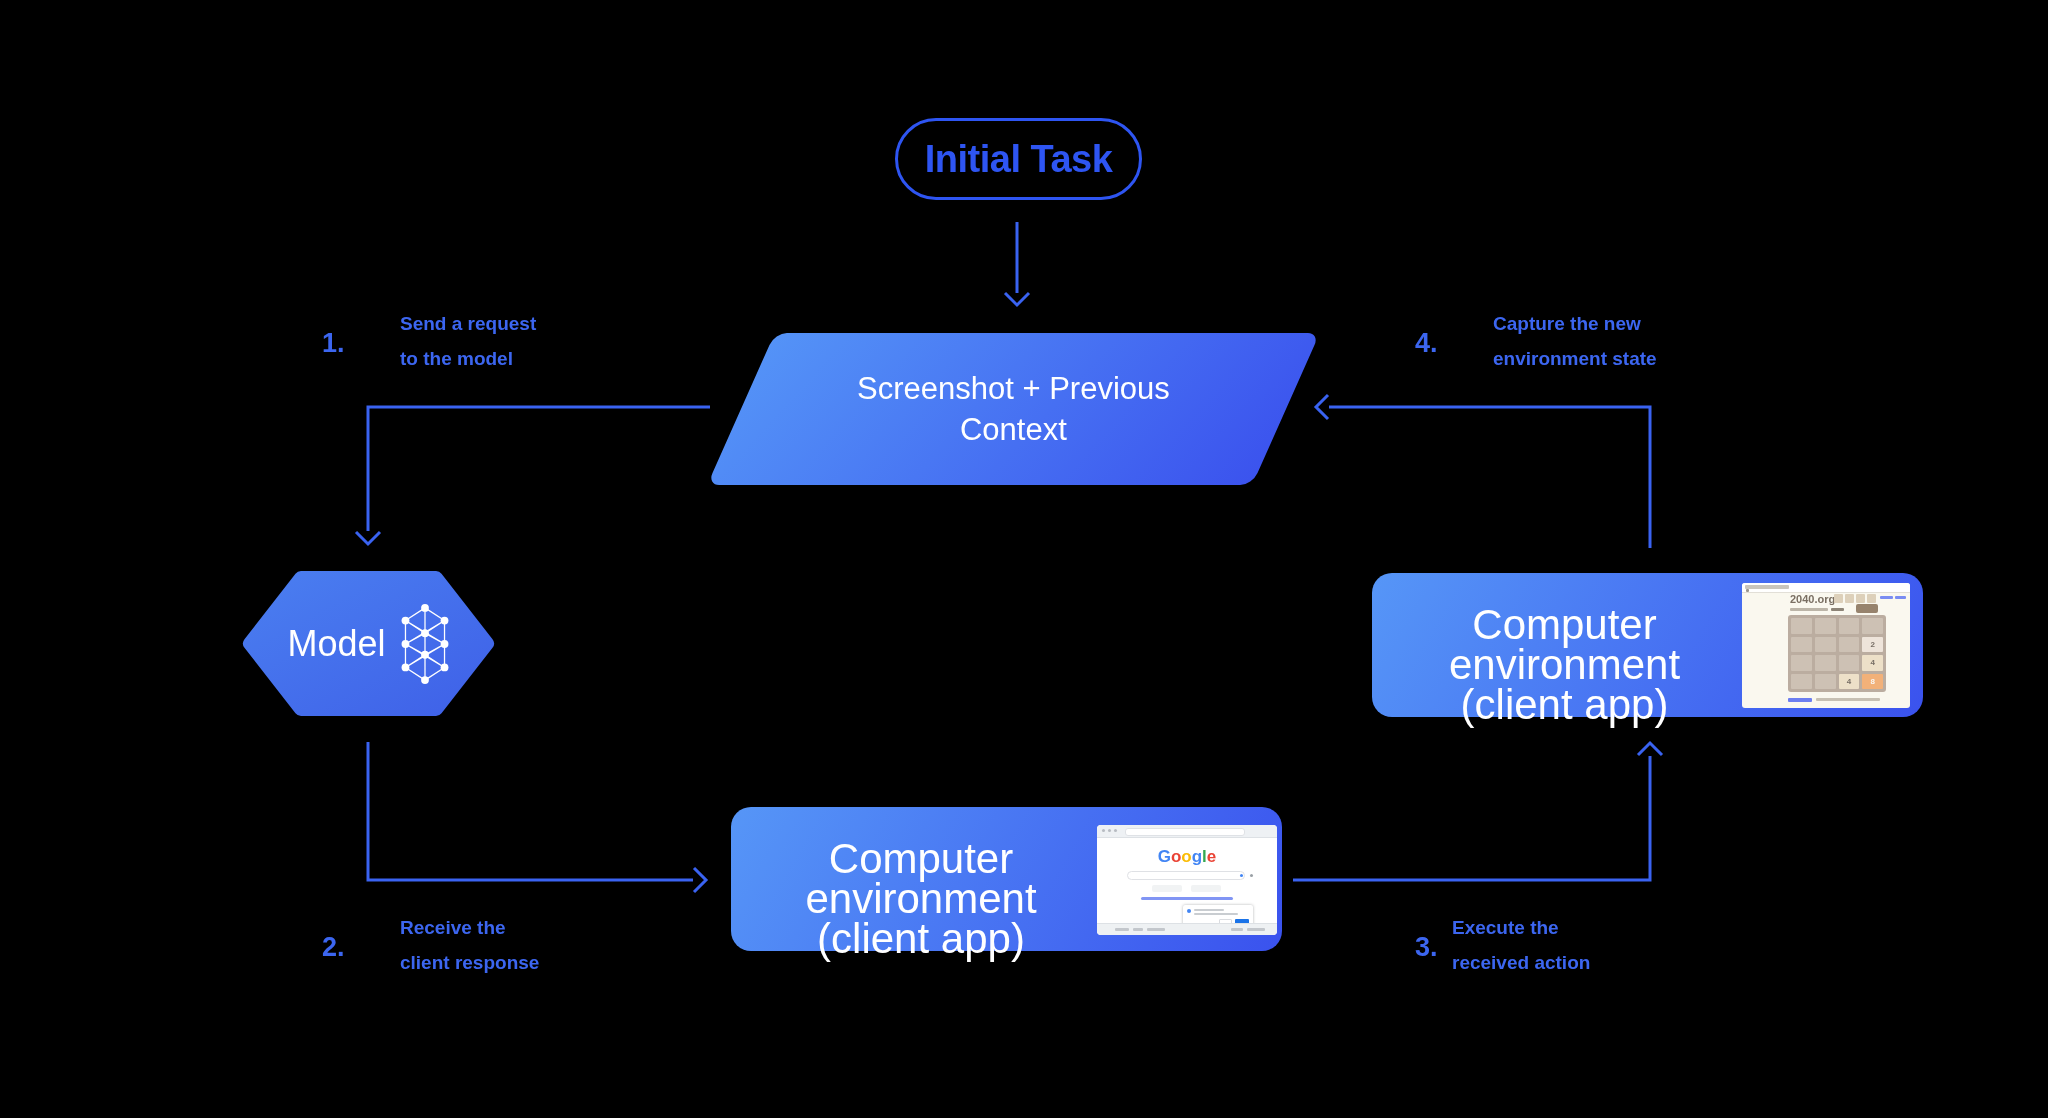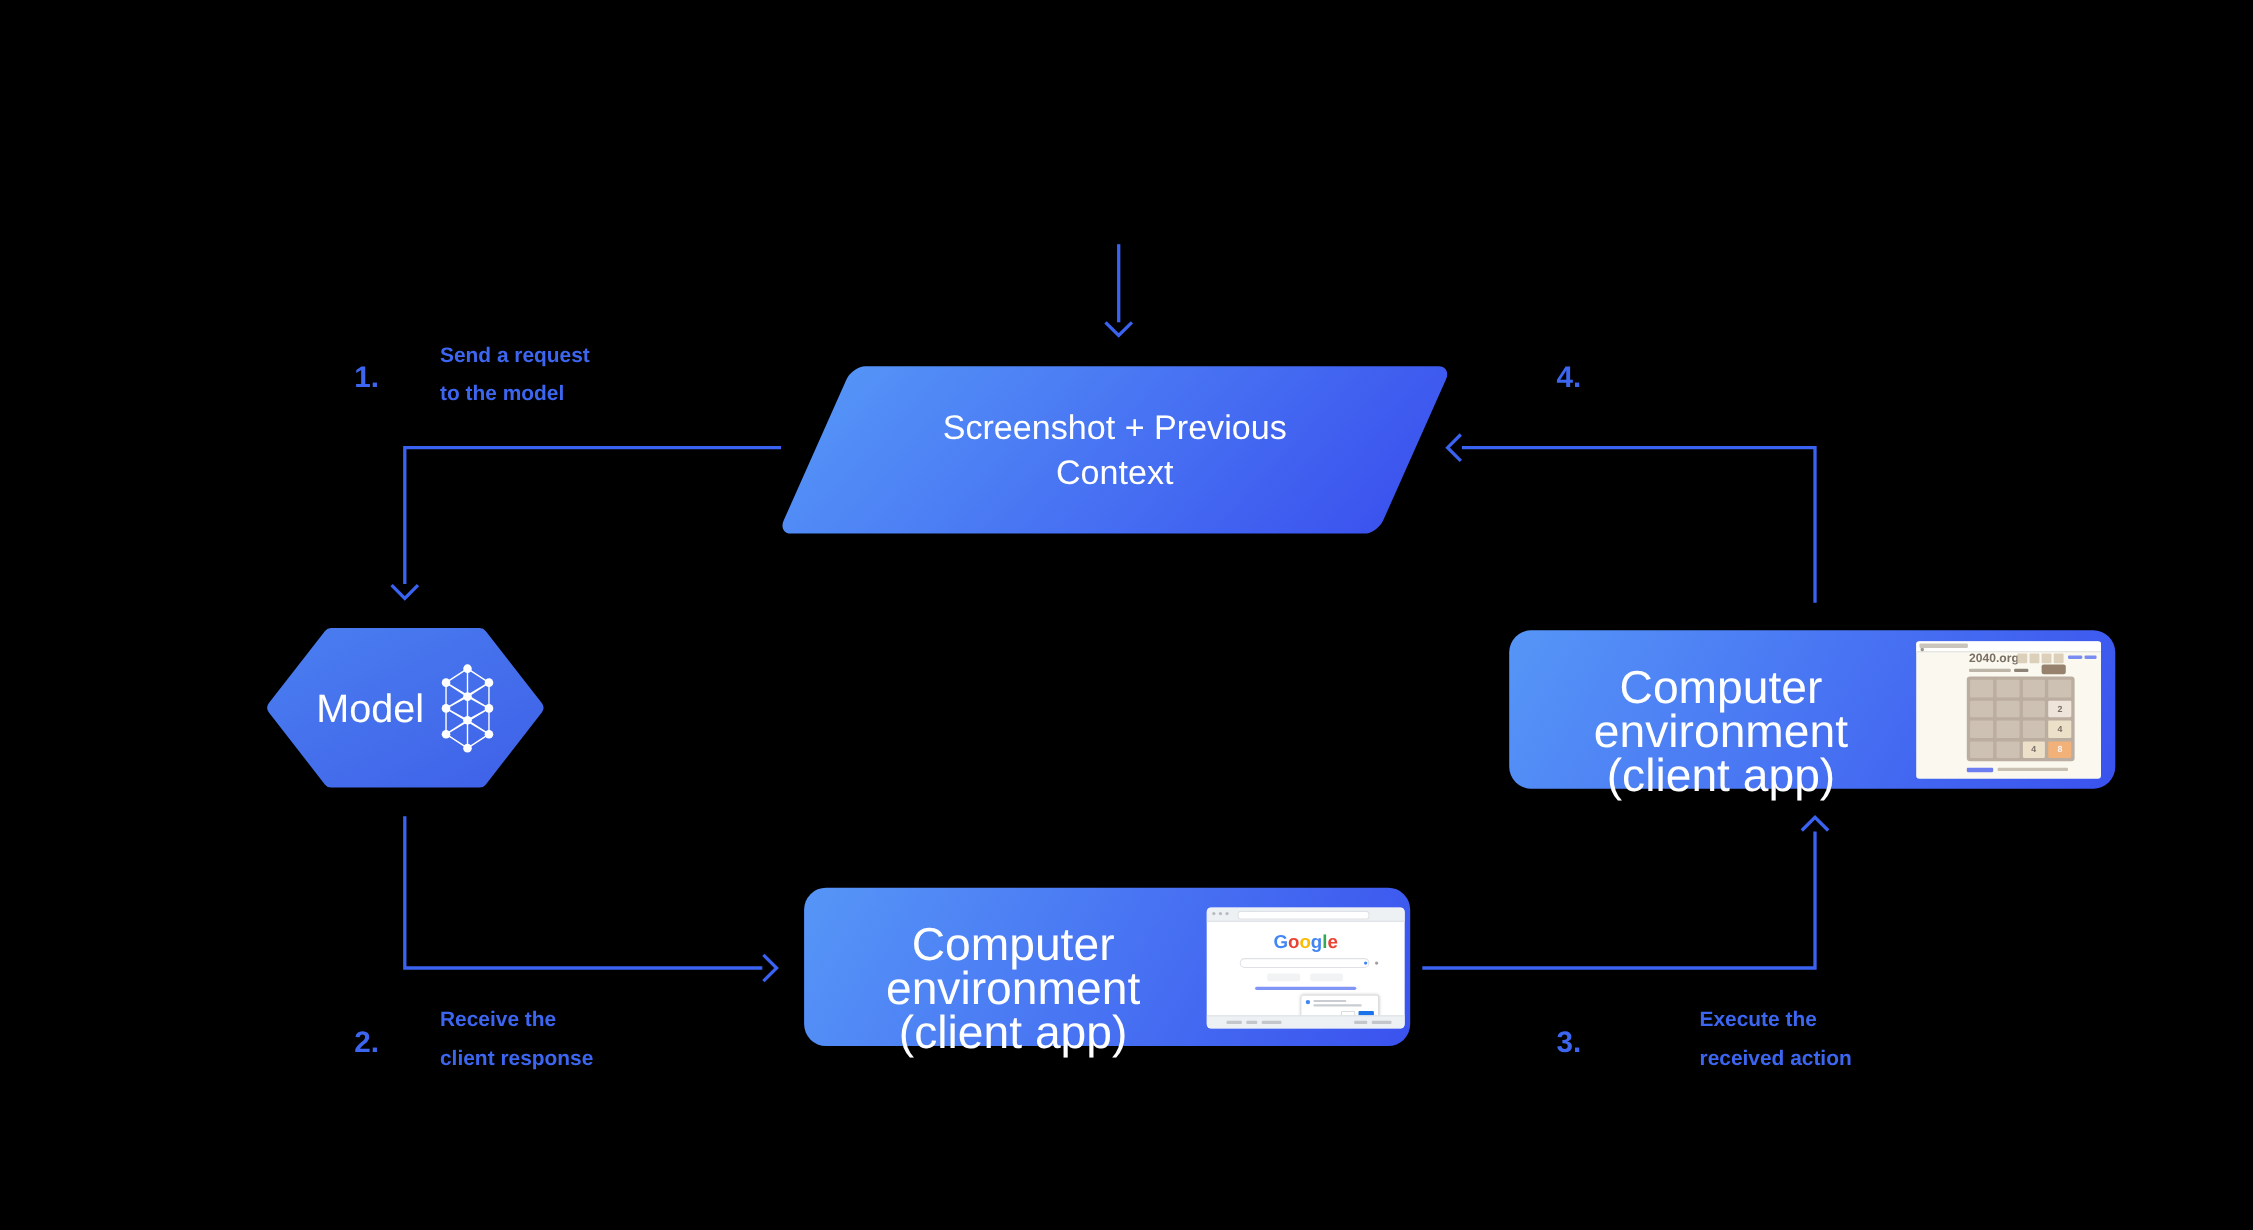--- a/index.html
+++ b/index.html
@@ -98,20 +98,23 @@
     <path class="wire" d="M368 742 V880 H693"></path>
     <path class="wire" d="M694 868 L706 880 L694 892"></path>
 
     <path class="wire" d="M1293 880 H1650 V756"></path>
     <path class="wire" d="M1638 755 L1650 743 L1662 755"></path>
 
     <path class="wire" d="M1650 548 V407 H1329"></path>
     <path class="wire" d="M1328 395 L1316 407 L1328 419"></path>
   </svg>
 
+  <div class="abs pill">
+    <span>Initial Task</span>
+  </div>
 
   <div class="abs para">
     <div class="para-inner">
       <div>Screenshot + Previous</div>
       <div>Context</div>
     </div>
   </div>
 
   <div class="abs hexwrap">
     <svg width="257" height="147" viewBox="0 0 257 147">
@@ -239,20 +242,24 @@
     <div>to the model</div>
   </div>
 
   <div class="abs stepnum" style="left:322px;top:932px">2.</div>
   <div class="abs steptext" style="left:400px;top:910px">
     <div>Receive the</div>
     <div>client response</div>
   </div>
 
   <div class="abs stepnum" style="left:1415px;top:932px">3.</div>
-  <div class="abs steptext" style="left:1545px;top:910px">
+  <div class="abs steptext" style="left:1452px;top:910px">
     <div>Execute the</div>
     <div>received action</div>
   </div>
 
   <div class="abs stepnum" style="left:1415px;top:328px">4.</div>
+  <div class="abs steptext" style="left:1493px;top:306px">
+    <div>Capture the new</div>
+    <div>environment state</div>
+  </div>
 
 </div>
 
 </body></html>

